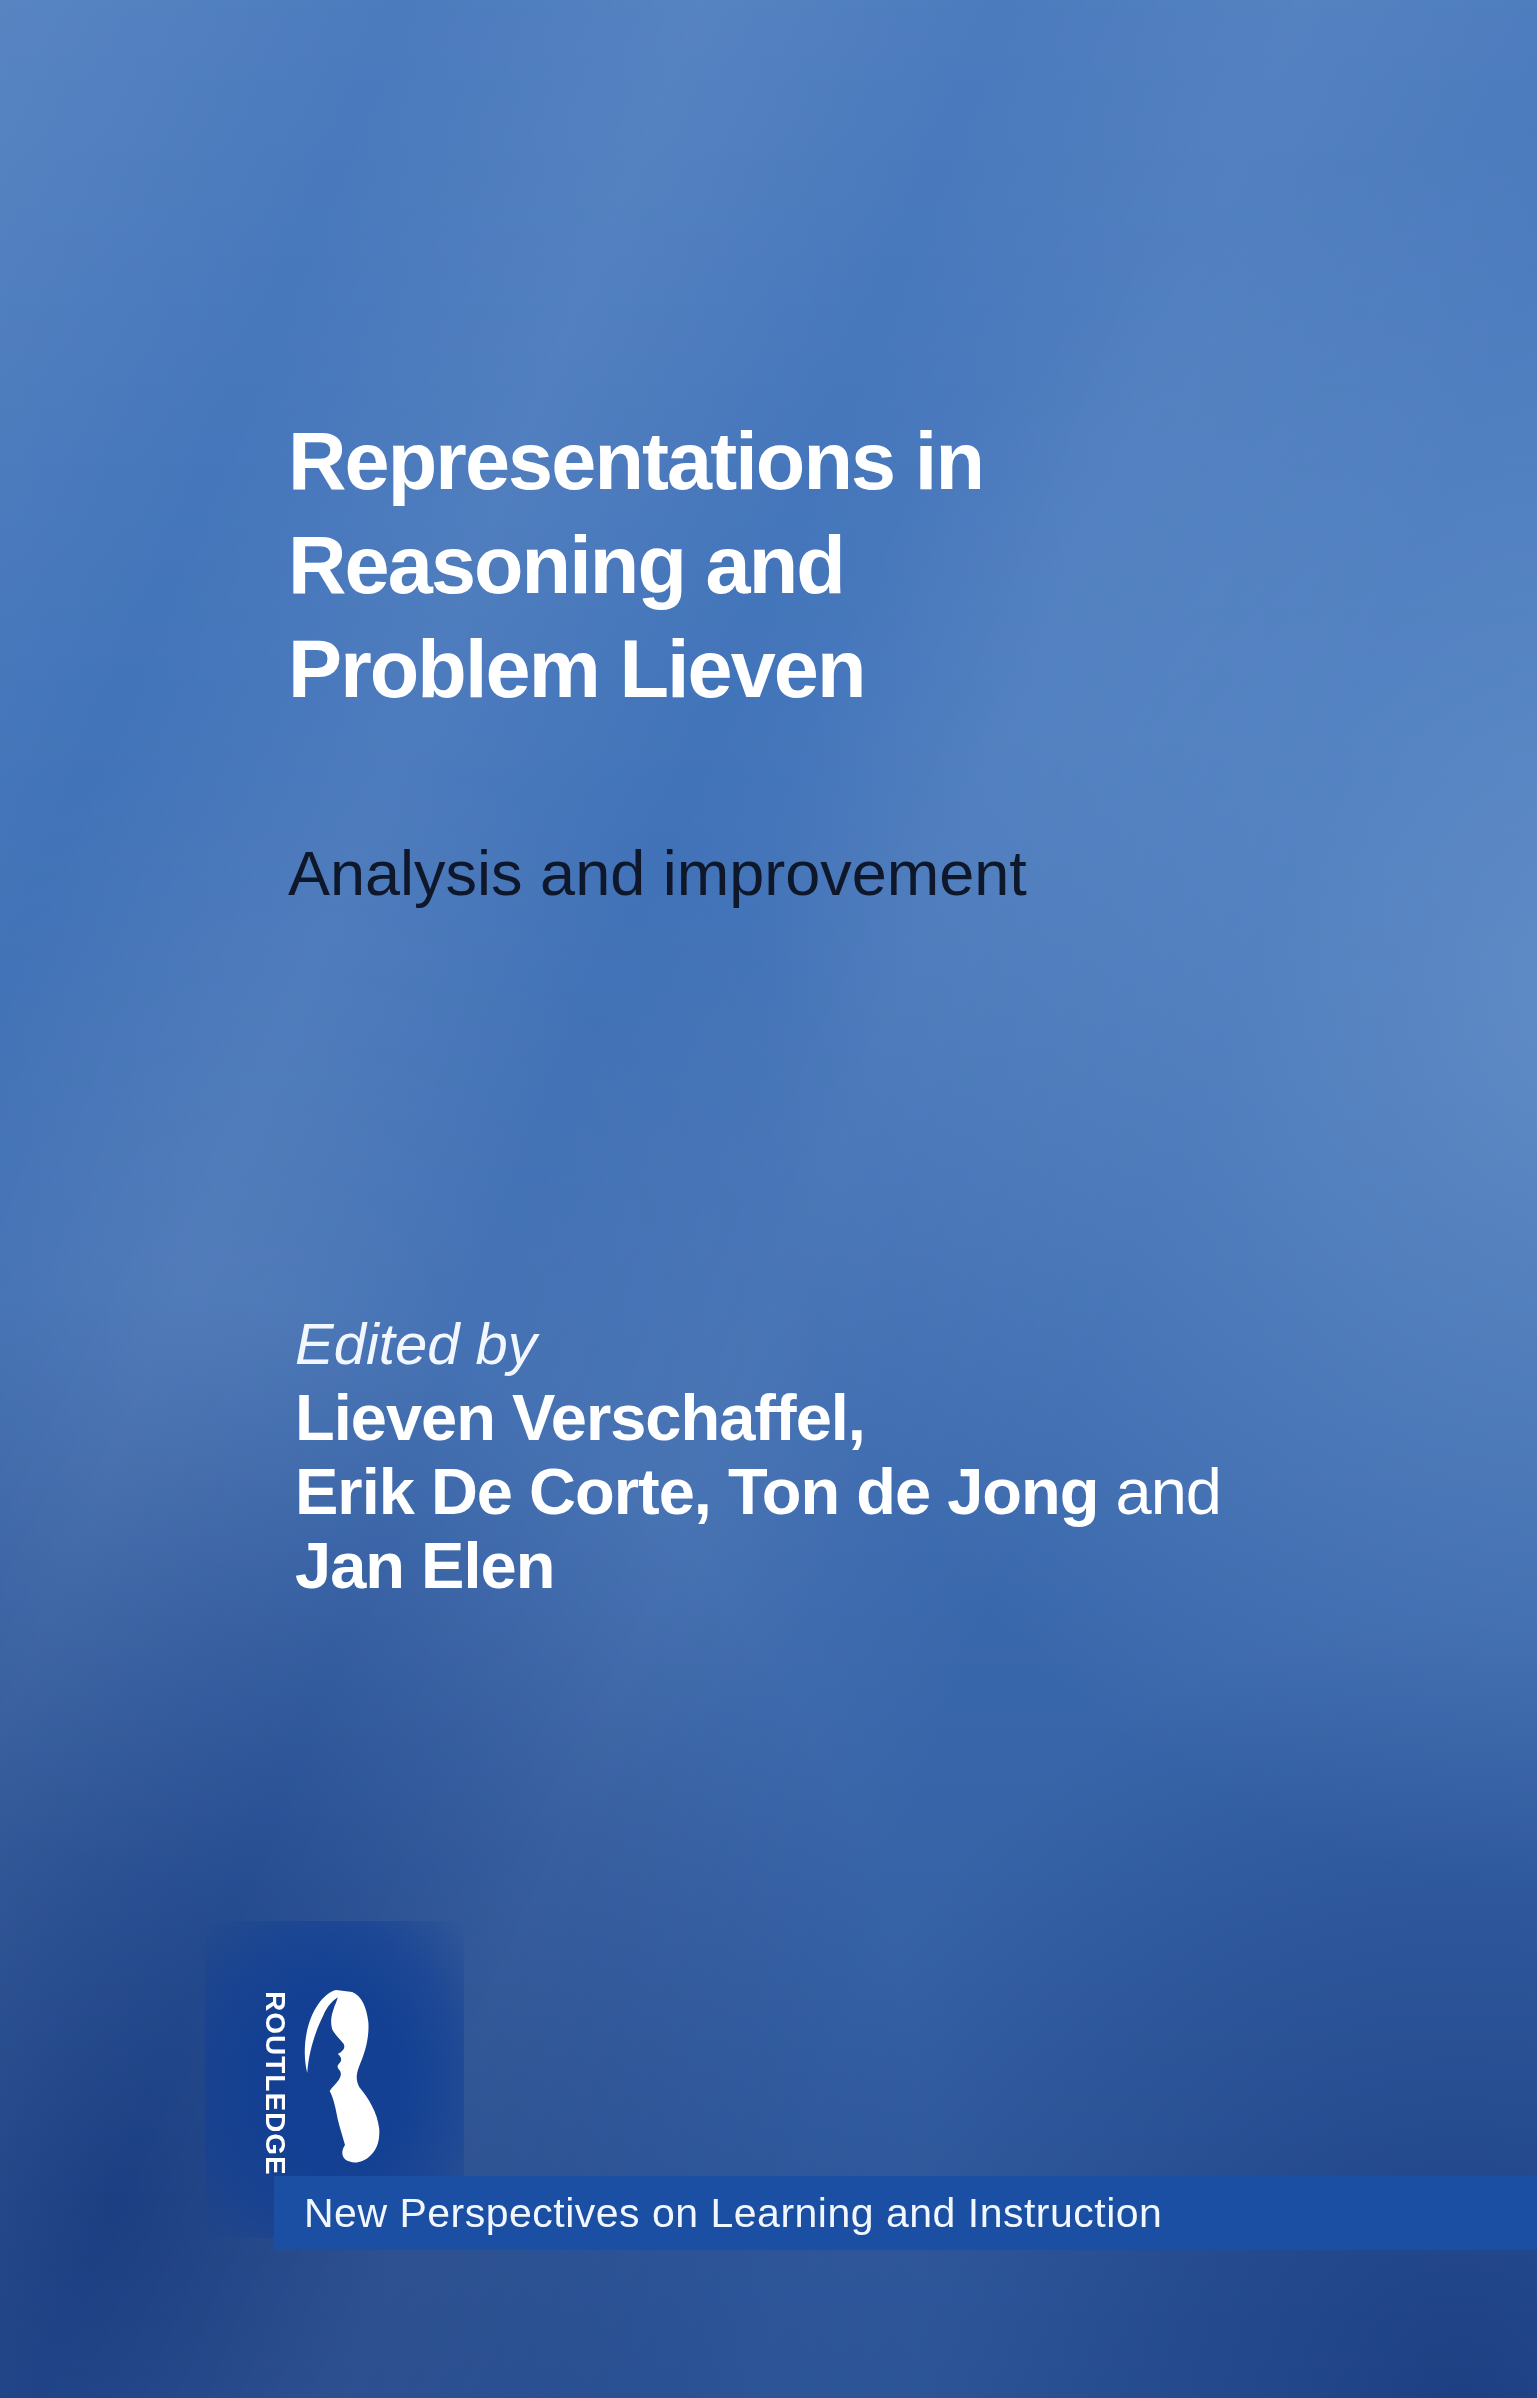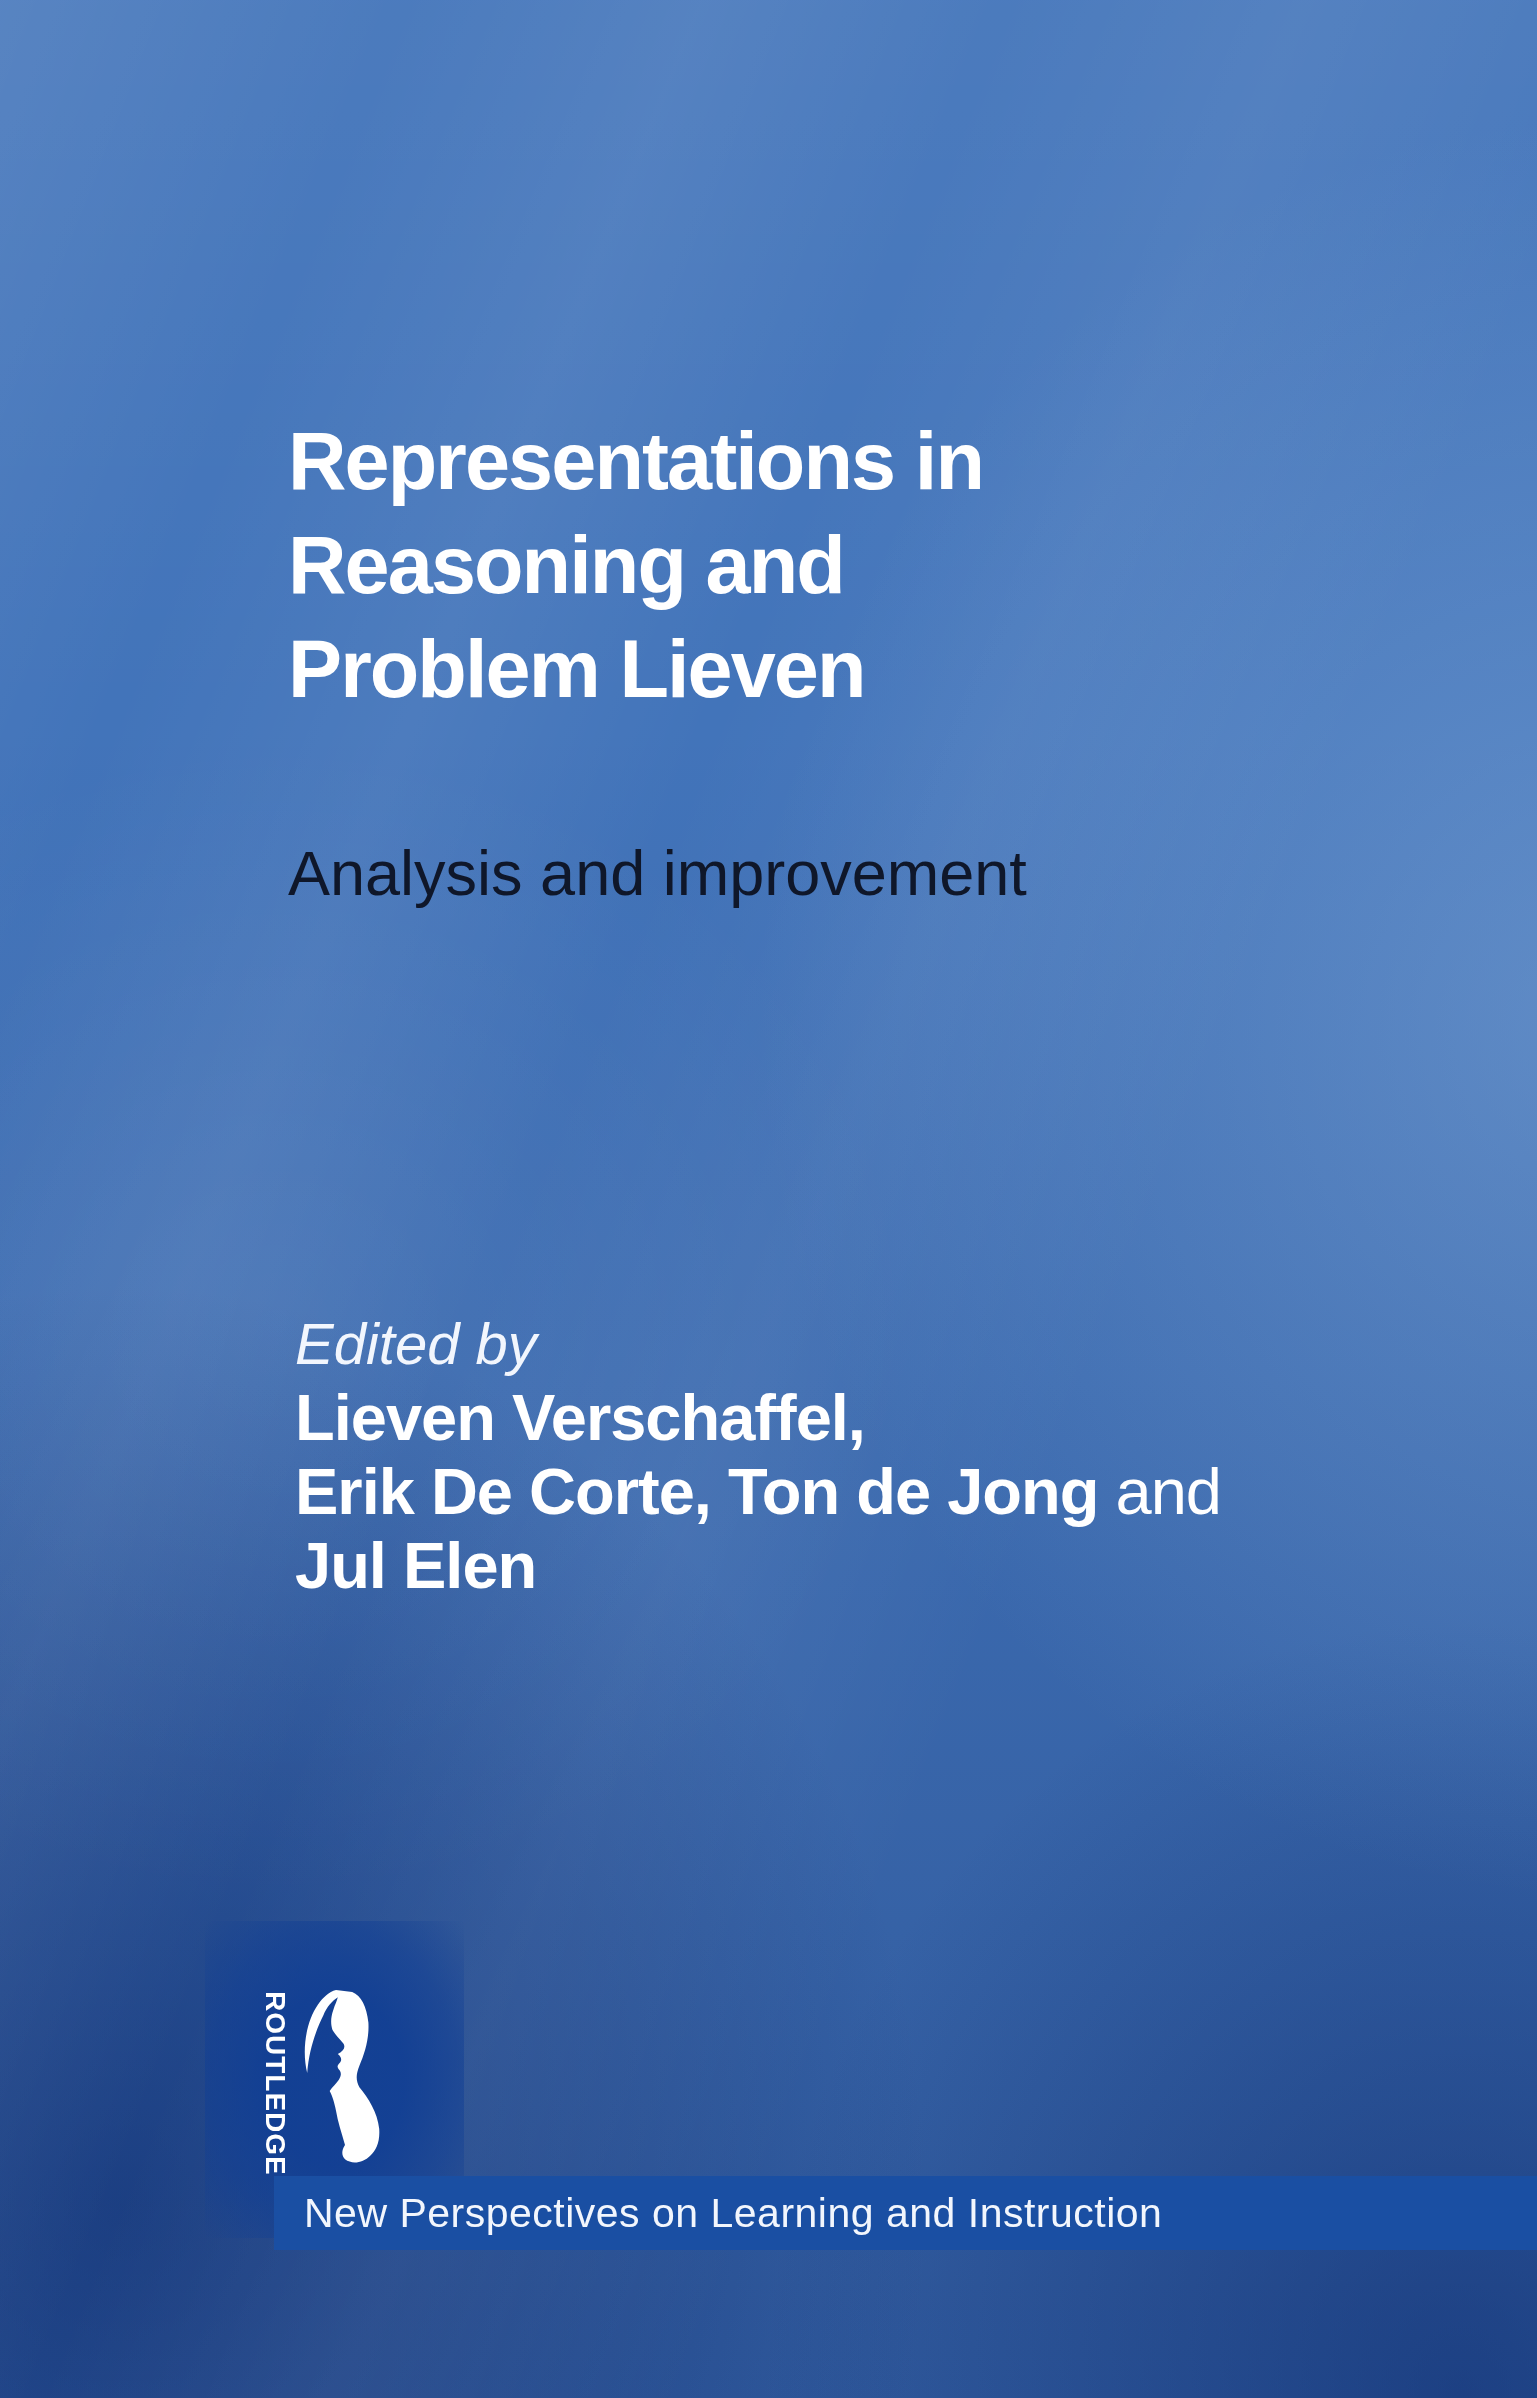--- a/index.html
+++ b/index.html
@@ -86,21 +86,21 @@
     <span class="line">Reasoning and</span>
     <span class="line">Problem Lieven</span>
   </h1>
 
   <div class="subtitle">Analysis and improvement</div>
 
   <div class="editors">
     <div class="edited-by">Edited by</div>
     <div class="editor-line">Lieven Verschaffel,</div>
     <div class="editor-line"><span>Erik De Corte, Ton de Jong</span><span class="reg"> and</span></div>
-    <div class="editor-line">Jul Elen</div>
+    <div class="editor-line">Jan Elen</div>
   </div>
 
   <div class="logo">
     <div class="logo-patch"></div>
     <span class="logo-wordmark">ROUTLEDGE</span>
     <svg class="logo-r" width="81" height="183" viewBox="0 0 90 200" aria-hidden="true">
       <path fill="#ffffff" d="
         M8,96
         C2,72 6,40 20,20
         C26,12 32,6 40,4

